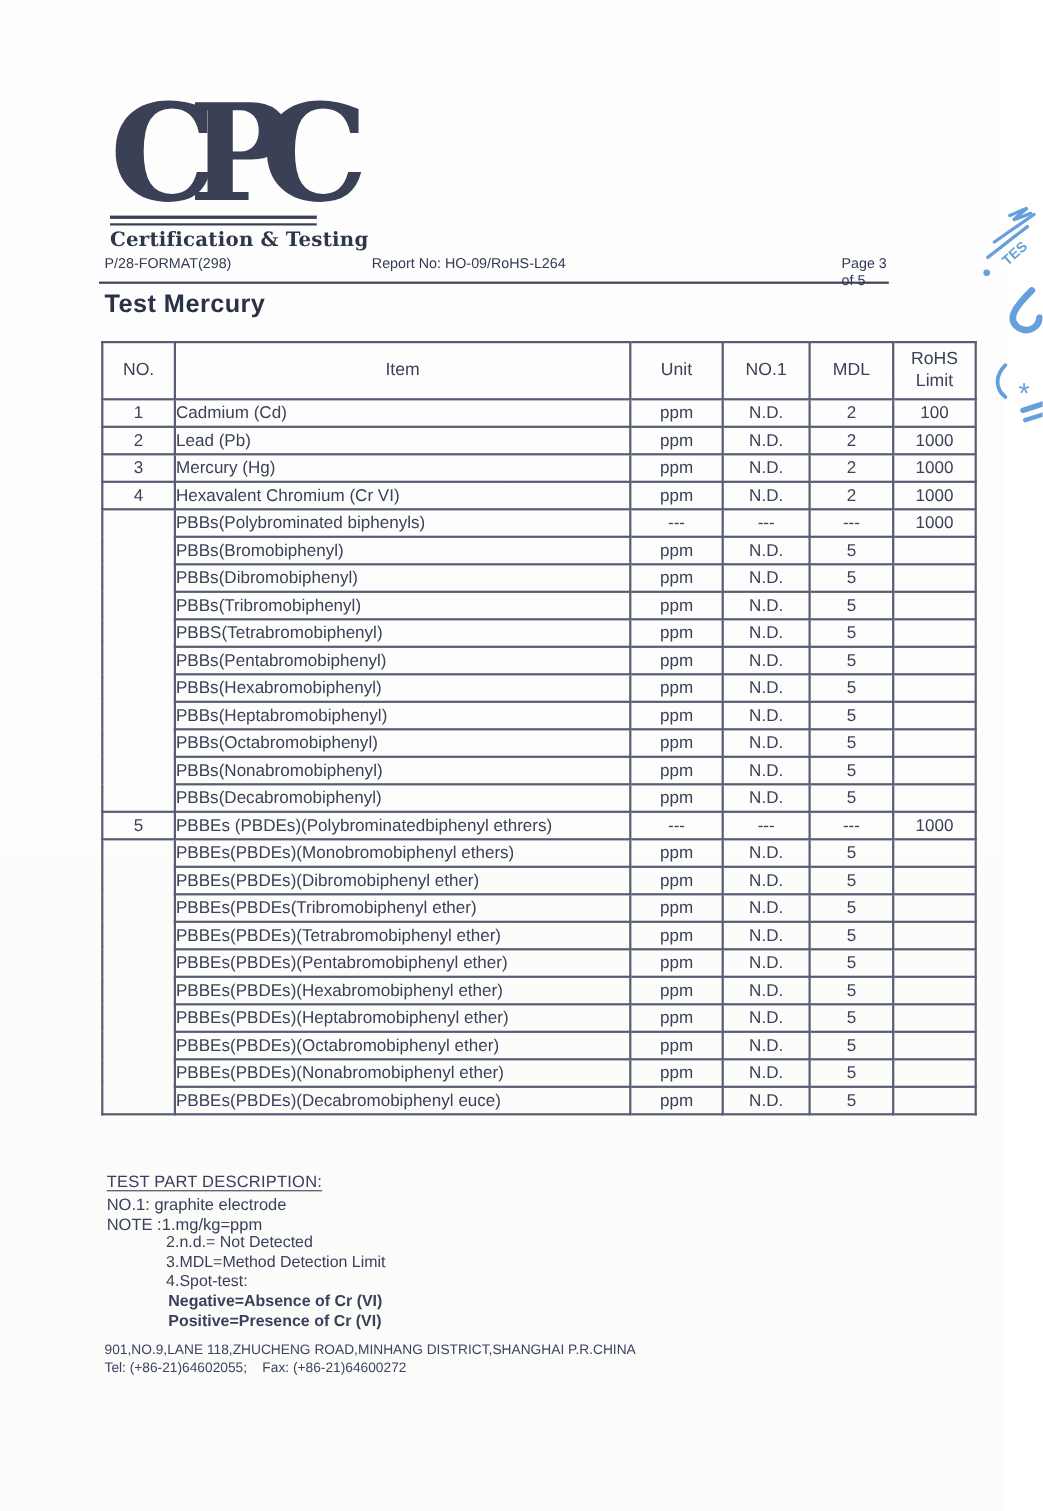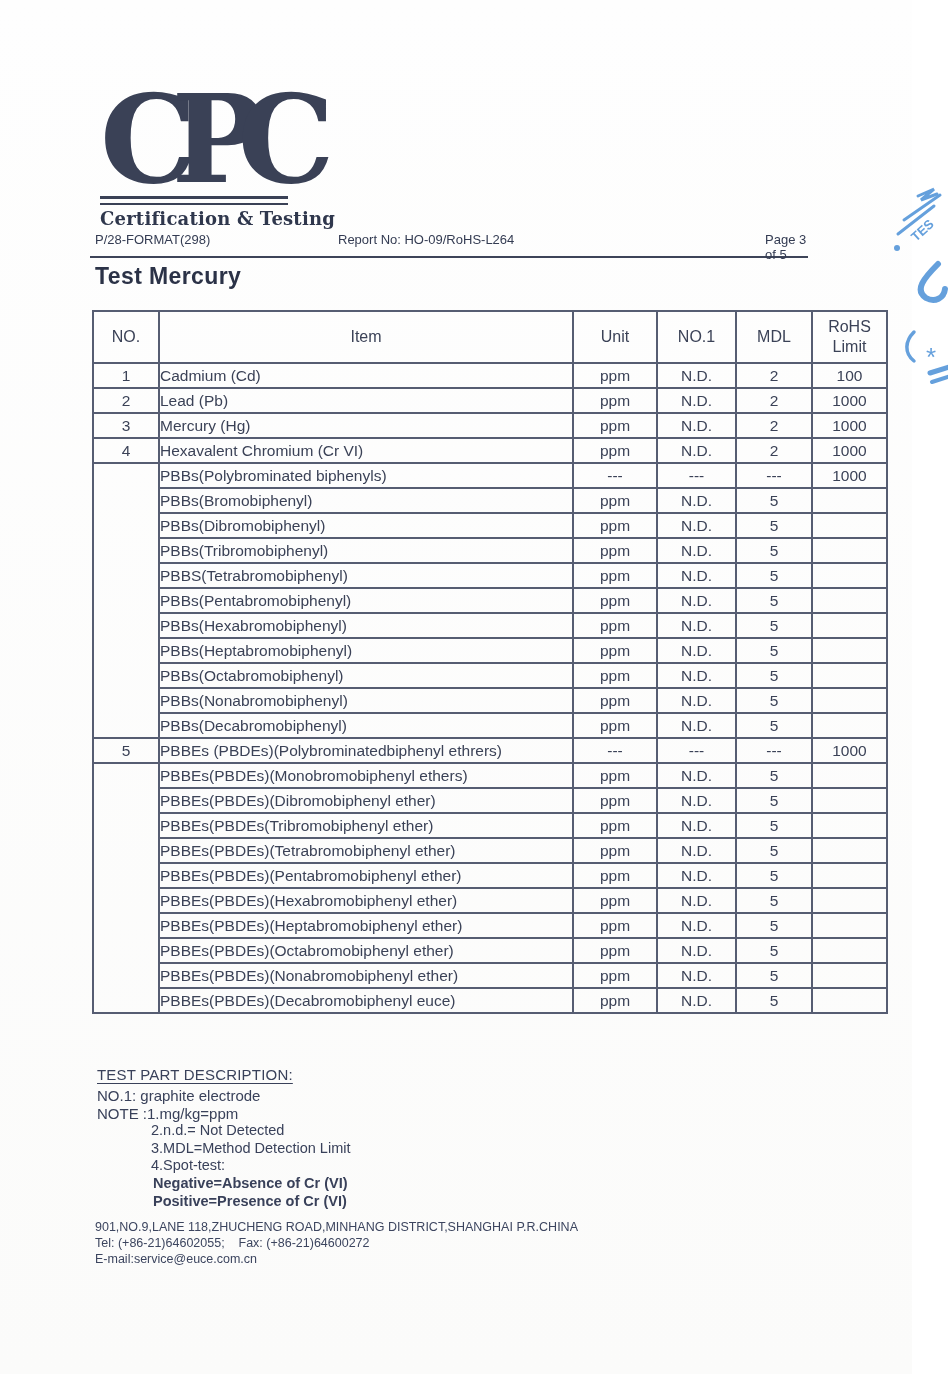--- a/index.html
+++ b/index.html
@@ -302,21 +302,20 @@
         <div class="line ind1">3.MDL=Method Detection Limit</div>
         <div class="line ind1">4.Spot-test:</div>
         <div class="line ind2">Negative=Absence of Cr (VI)</div>
         <div class="line ind2">Positive=Presence of Cr (VI)</div>
       </div>
   </div>
 
   <div class="footer">
       <div class="line">901,NO.9,LANE 118,ZHUCHENG ROAD,MINHANG DISTRICT,SHANGHAI P.R.CHINA</div>
       <div class="line">Tel: (+86-21)64602055;    Fax: (+86-21)64600272</div>
-      <div class="line">E-mail:service@euce.com.cn</div>
     </div>
 
   <svg class="stamp" viewBox="0 0 60 210" xmlns="http://www.w3.org/2000/svg">
     <g class="stamp-stroke" fill="none" stroke="#4b90d7" stroke-width="3" stroke-linecap="round">
       <path d="M30,10 l16,-7 l-13,11 l16,-6"></path>
       <path d="M16,34 L52,9"></path>
       <path d="M10,48 L46,20"></path>
       <path d="M50,78 C36,92 26,104 38,112 C47,117 56,112 57,103" stroke-width="6"></path>
       <path d="M26,146 C17,155 16,167 26,175" stroke-width="3.5"></path>
       <path d="M42,187 l22,-7" stroke-width="5"></path>

